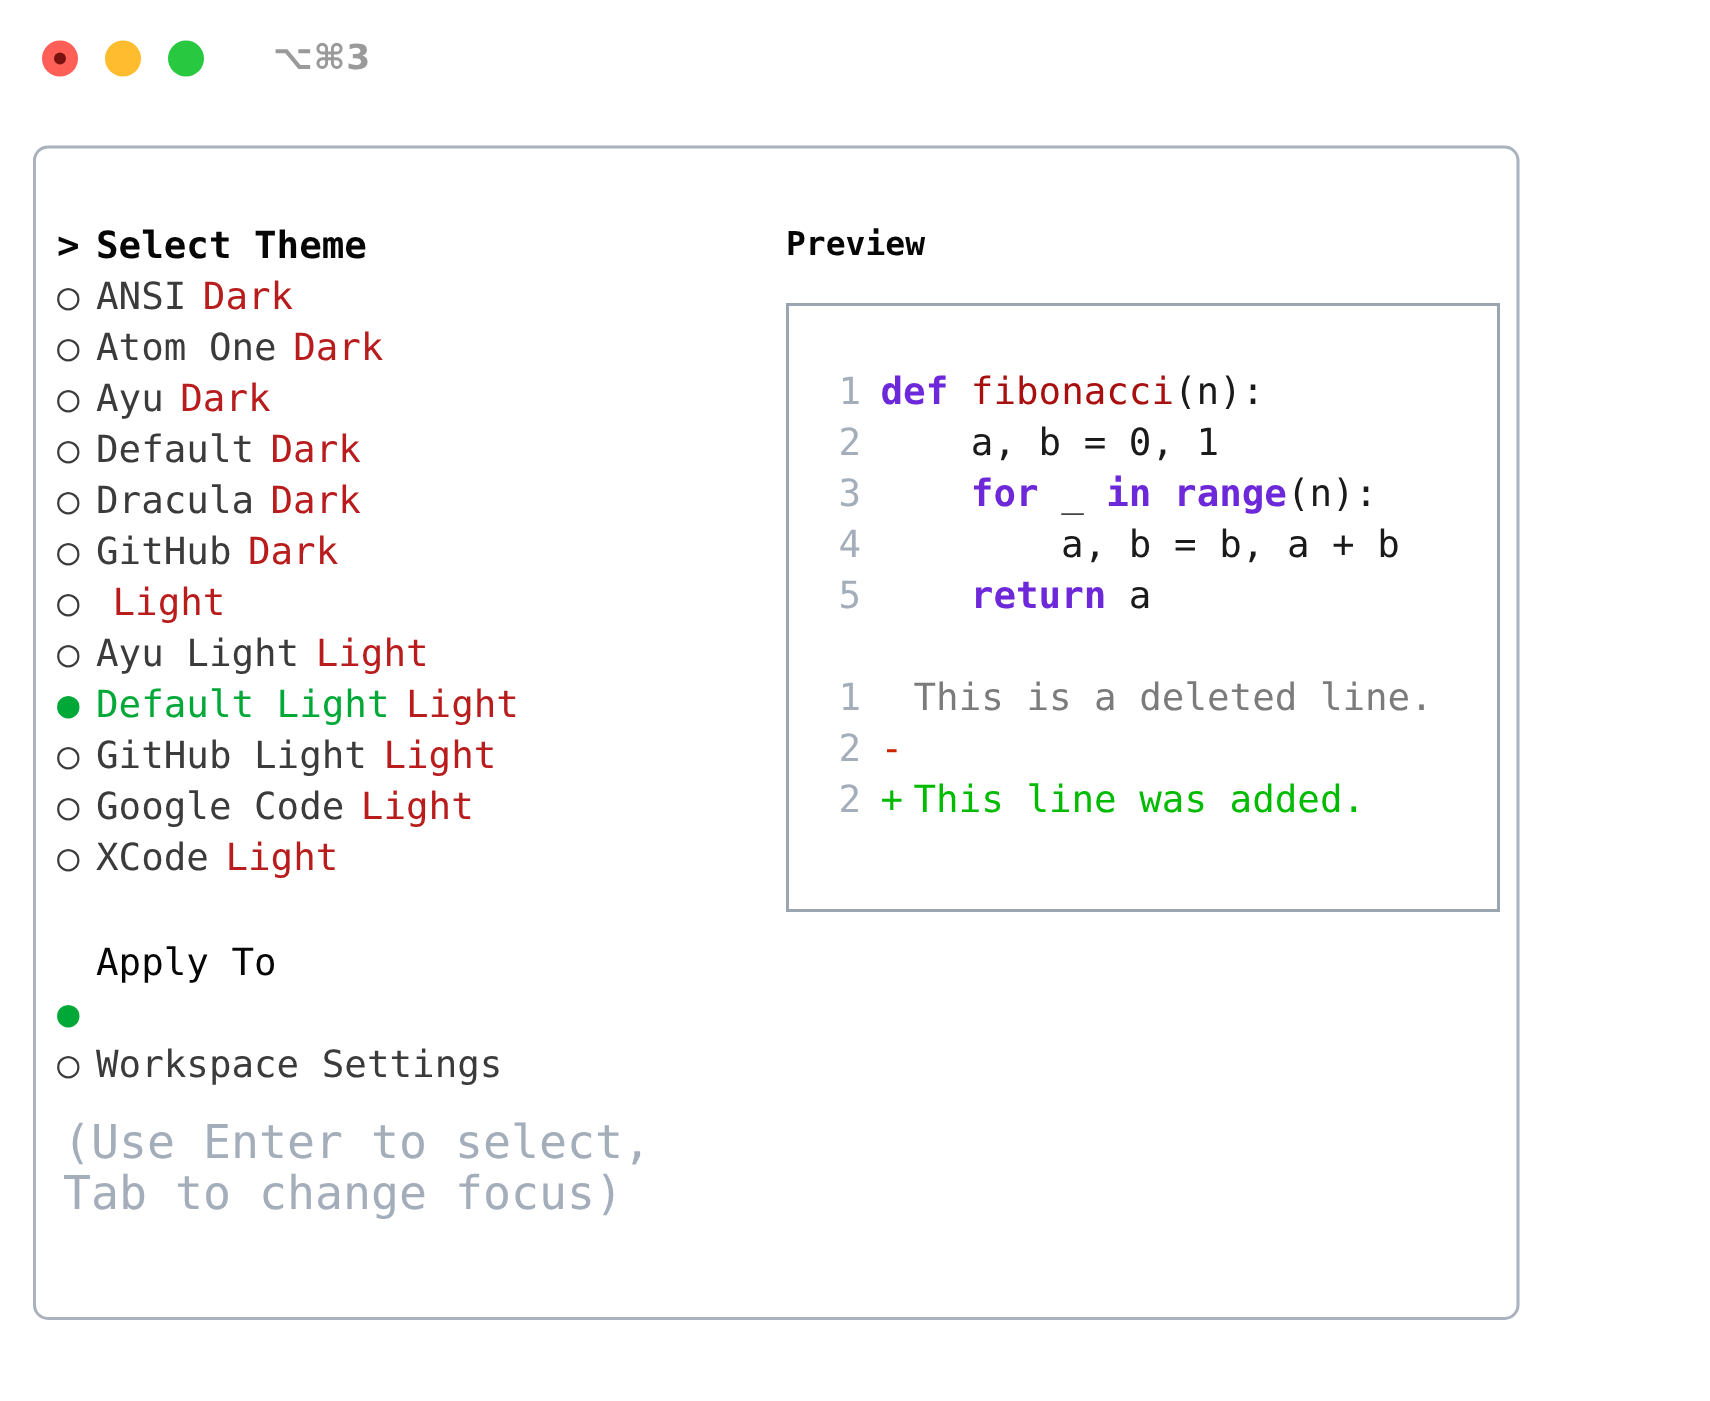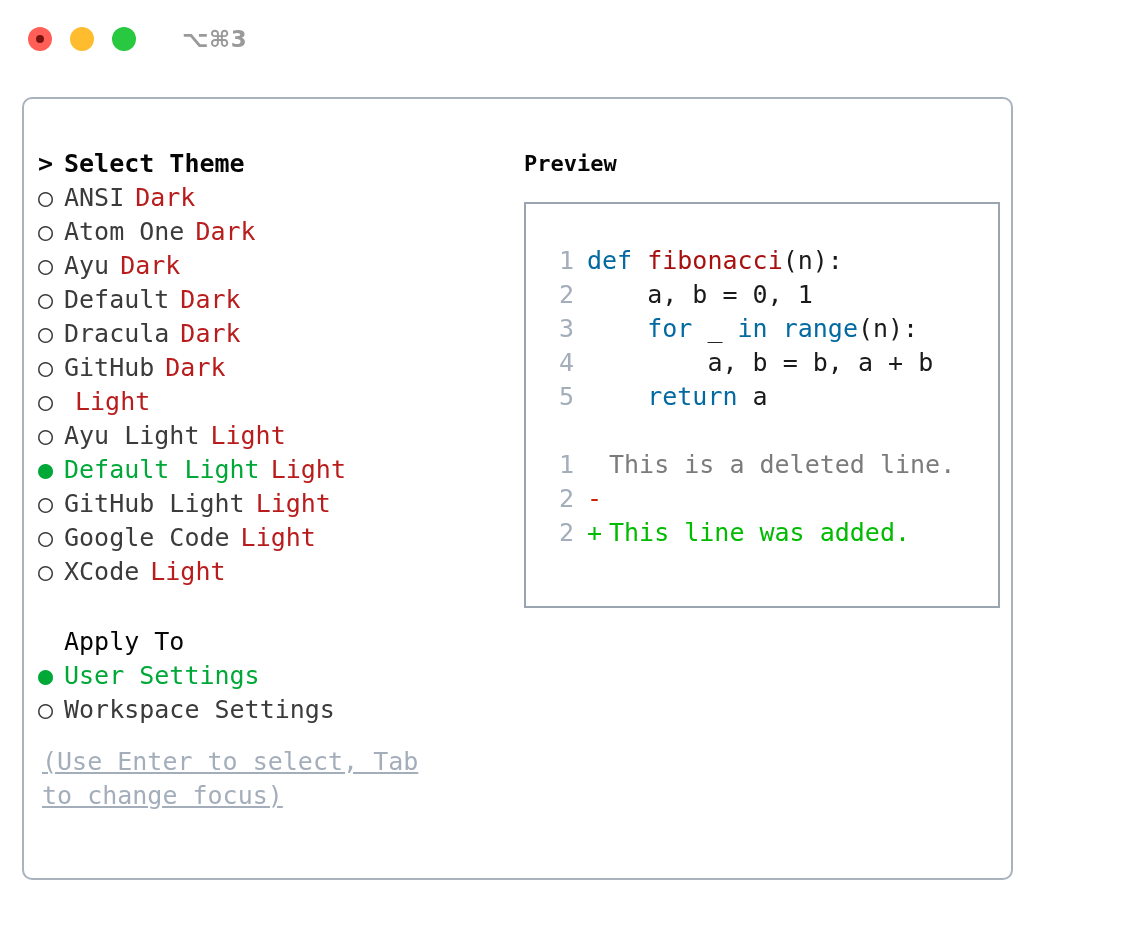--- a/index.html
+++ b/index.html
@@ -107,26 +107,25 @@
   .section-head {
     display: flex; align-items: flex-end;
     height: 34px; font-size: 25px; line-height: 34px;
     color: #060606; white-space: pre;
   }
   .section-head .marker { color: transparent; }
 
   #hint {
     margin-top: 18px;
     width: 420px;
-    font-size: 25px;
+    font-size: 31px;
     line-height: 34px;
     color: #a4aebb;
     padding-left: 4px;
     white-space: normal;
-    text-decoration: underline;
   }
 
   
   #right-col {
     flex: 1;
     padding: 48px 0 0 22px;
   }
   #preview-title {
     font-size: 22px;
     line-height: 34px;
@@ -151,21 +150,21 @@
   }
   .lnum {
     display: inline-block;
     width: 34px;
     flex: 0 0 34px;
     text-align: right;
     color: #a4aebb;
     margin-right: 13px;
   }
   .code { color: #1a1a1a; }
-  .kw   { color: #0369a1; }
+  .kw   { color: #6d28d9; font-weight: bold; }
   .fn   { color: #a81010; }
   .blank-line { height: 34px; }
 
   .diff-ctx  { color: #7b7b7b; }
   .diff-del  { color: #cc2200; }
   .diff-add  { color: #00bb00; }
   .diff-sign { display: inline-block; width: 22px; }
 </style>
 </head>
 <body>
@@ -207,21 +206,21 @@
             <div class="row"><span class="marker">○</span><span class="name">XCode</span><span class="kind">Light</span></div>
           </div>
 
         <div class="spacer-md"></div>
 
         <div class="section-head">
           <span class="marker">○</span><span>Apply To</span>
         </div>
 
         <div id="apply-list">
-            <div class="row"><span class="marker filled">●</span><span class="name sel">User Settings</span></div>
+            <div class="row"><span class="marker filled">●</span></div>
             <div class="row"><span class="marker">○</span><span class="name">Workspace Settings</span></div>
           </div>
 
         <div id="hint">(Use Enter to select, Tab to change focus)</div>
       </div>
 
       <div id="right-col">
         <div id="preview-title">Preview</div>
         <div id="preview-box">
           <div id="code-block">

